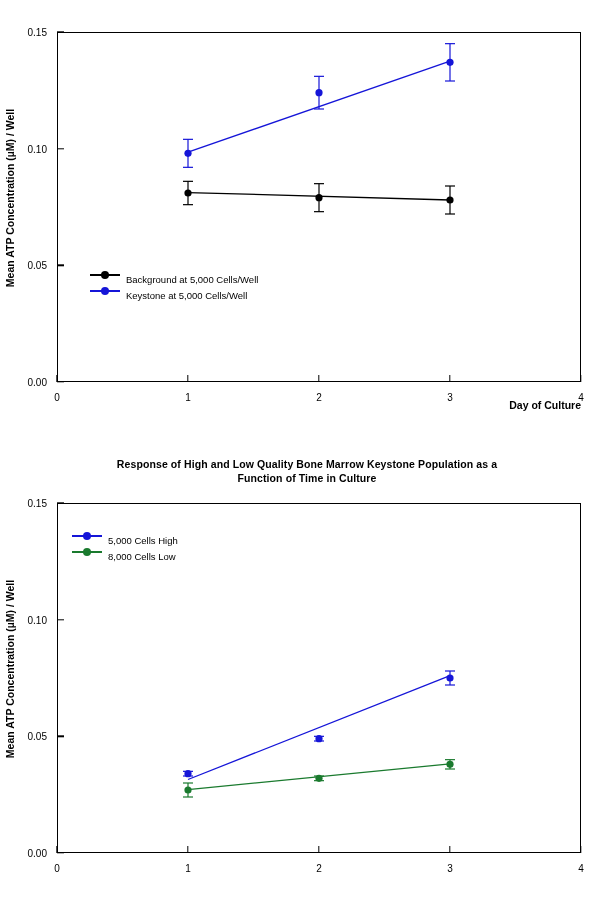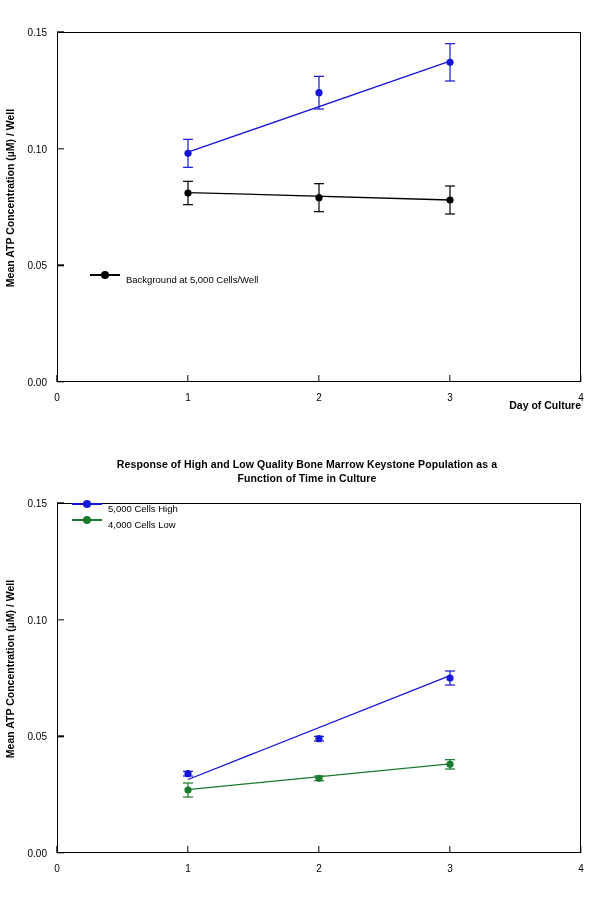--- a/index.html
+++ b/index.html
@@ -179,20 +179,26 @@
         <div class="xtick" style="left: 581px; top: 368px;">4</div>
         <div class="xtick-mark" style="left: 581px; top: 351px;"></div>
       </div>
     <div class="legend" id="legend1" style="left:90px;top:250px;">
         <div class="legend-row">
           <span class="legend-line" style="background: rgb(0, 0, 0);">
             <span class="legend-dot" style="background: rgb(0, 0, 0);"></span>
           </span>
           <span class="legend-label">Background at 5,000 Cells/Well</span>
         </div>
+        <div class="legend-row">
+          <span class="legend-line" style="background: rgb(21, 21, 216);">
+            <span class="legend-dot" style="background: rgb(21, 21, 216);"></span>
+          </span>
+          <span class="legend-label">Keystone at 5,000 Cells/Well</span>
+        </div>
       </div>
   </div>
 </div>
 
 <div class="figure fig2">
   <div class="chart-title">Response of High and Low Quality  Bone Marrow Keystone Population as a Function of Time in Culture</div>
   <div class="plot-wrap">
     <div class="ylabel">Mean ATP Concentration (µM) / Well</div>
     <div class="plot-frame"></div>
     <svg class="overlay" id="svg2" width="614" height="390">
@@ -248,28 +254,28 @@
         <div class="xtick-mark" style="left: 57px; top: 351px;"></div>
         <div class="xtick" style="left: 188px; top: 368px;">1</div>
         <div class="xtick-mark" style="left: 188px; top: 351px;"></div>
         <div class="xtick" style="left: 319px; top: 368px;">2</div>
         <div class="xtick-mark" style="left: 319px; top: 351px;"></div>
         <div class="xtick" style="left: 450px; top: 368px;">3</div>
         <div class="xtick-mark" style="left: 450px; top: 351px;"></div>
         <div class="xtick" style="left: 581px; top: 368px;">4</div>
         <div class="xtick-mark" style="left: 581px; top: 351px;"></div>
       </div>
-    <div class="legend" id="legend2" style="left:72px;top:8px;">
+    <div class="legend" id="legend2" style="left:72px;top:40px;">
         <div class="legend-row">
           <span class="legend-line" style="background: rgb(21, 21, 216);">
             <span class="legend-dot" style="background: rgb(21, 21, 216);"></span>
           </span>
           <span class="legend-label">5,000 Cells High</span>
         </div>
         <div class="legend-row">
           <span class="legend-line" style="background: rgb(26, 122, 46);">
             <span class="legend-dot" style="background: rgb(26, 122, 46);"></span>
           </span>
-          <span class="legend-label">4,000 Cells Low</span>
+          <span class="legend-label">8,000 Cells Low</span>
         </div>
       </div>
   </div>
 </div>
 
 </body></html>

